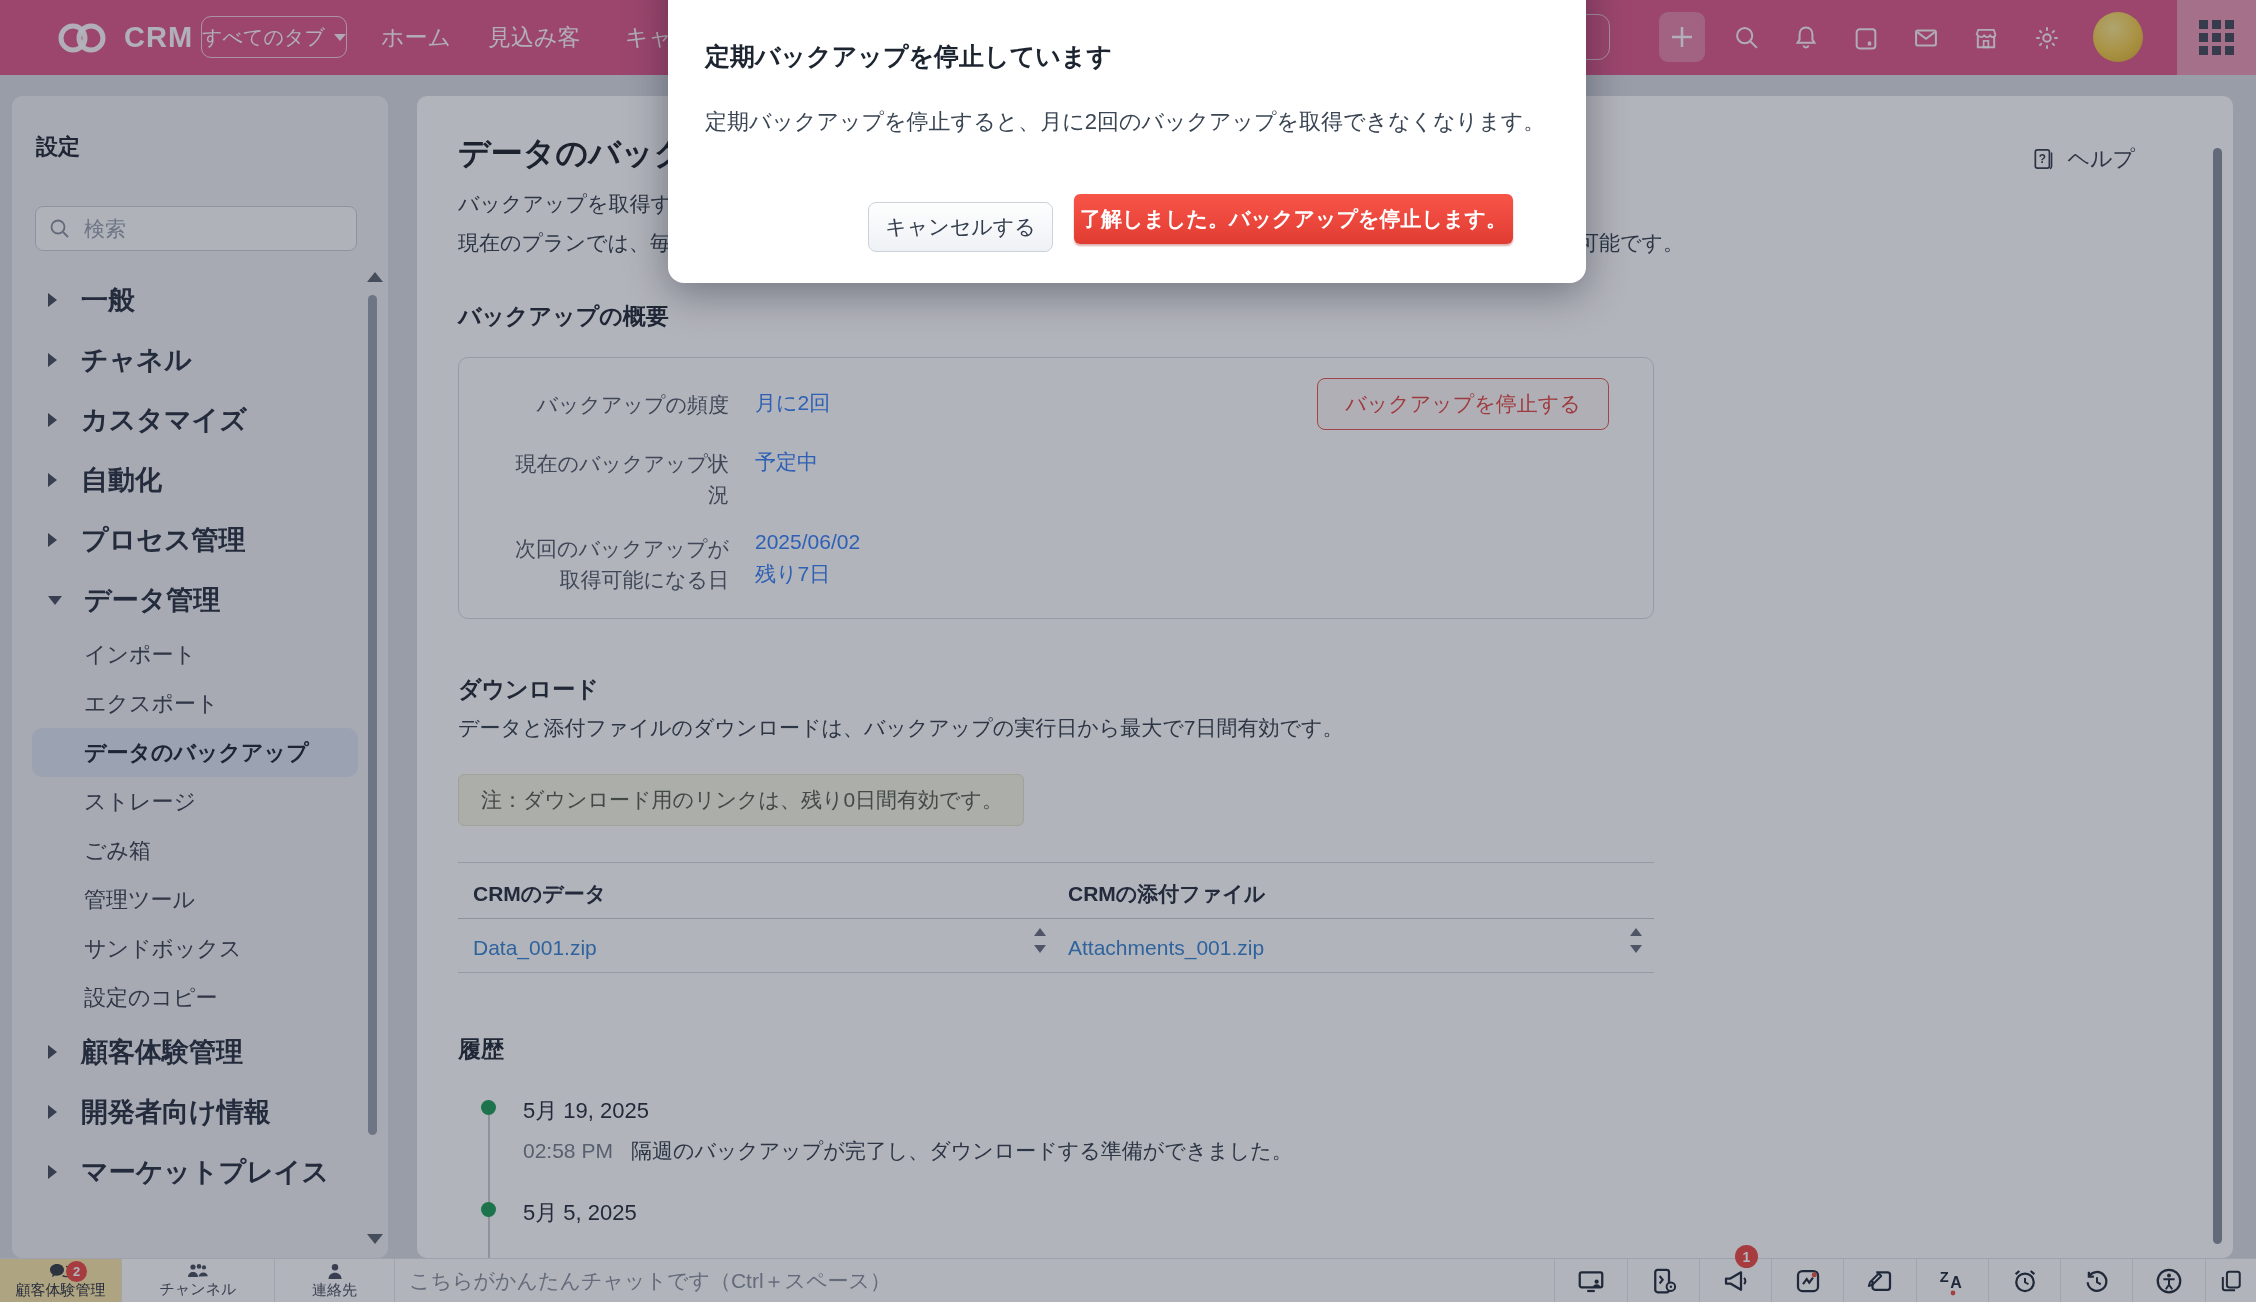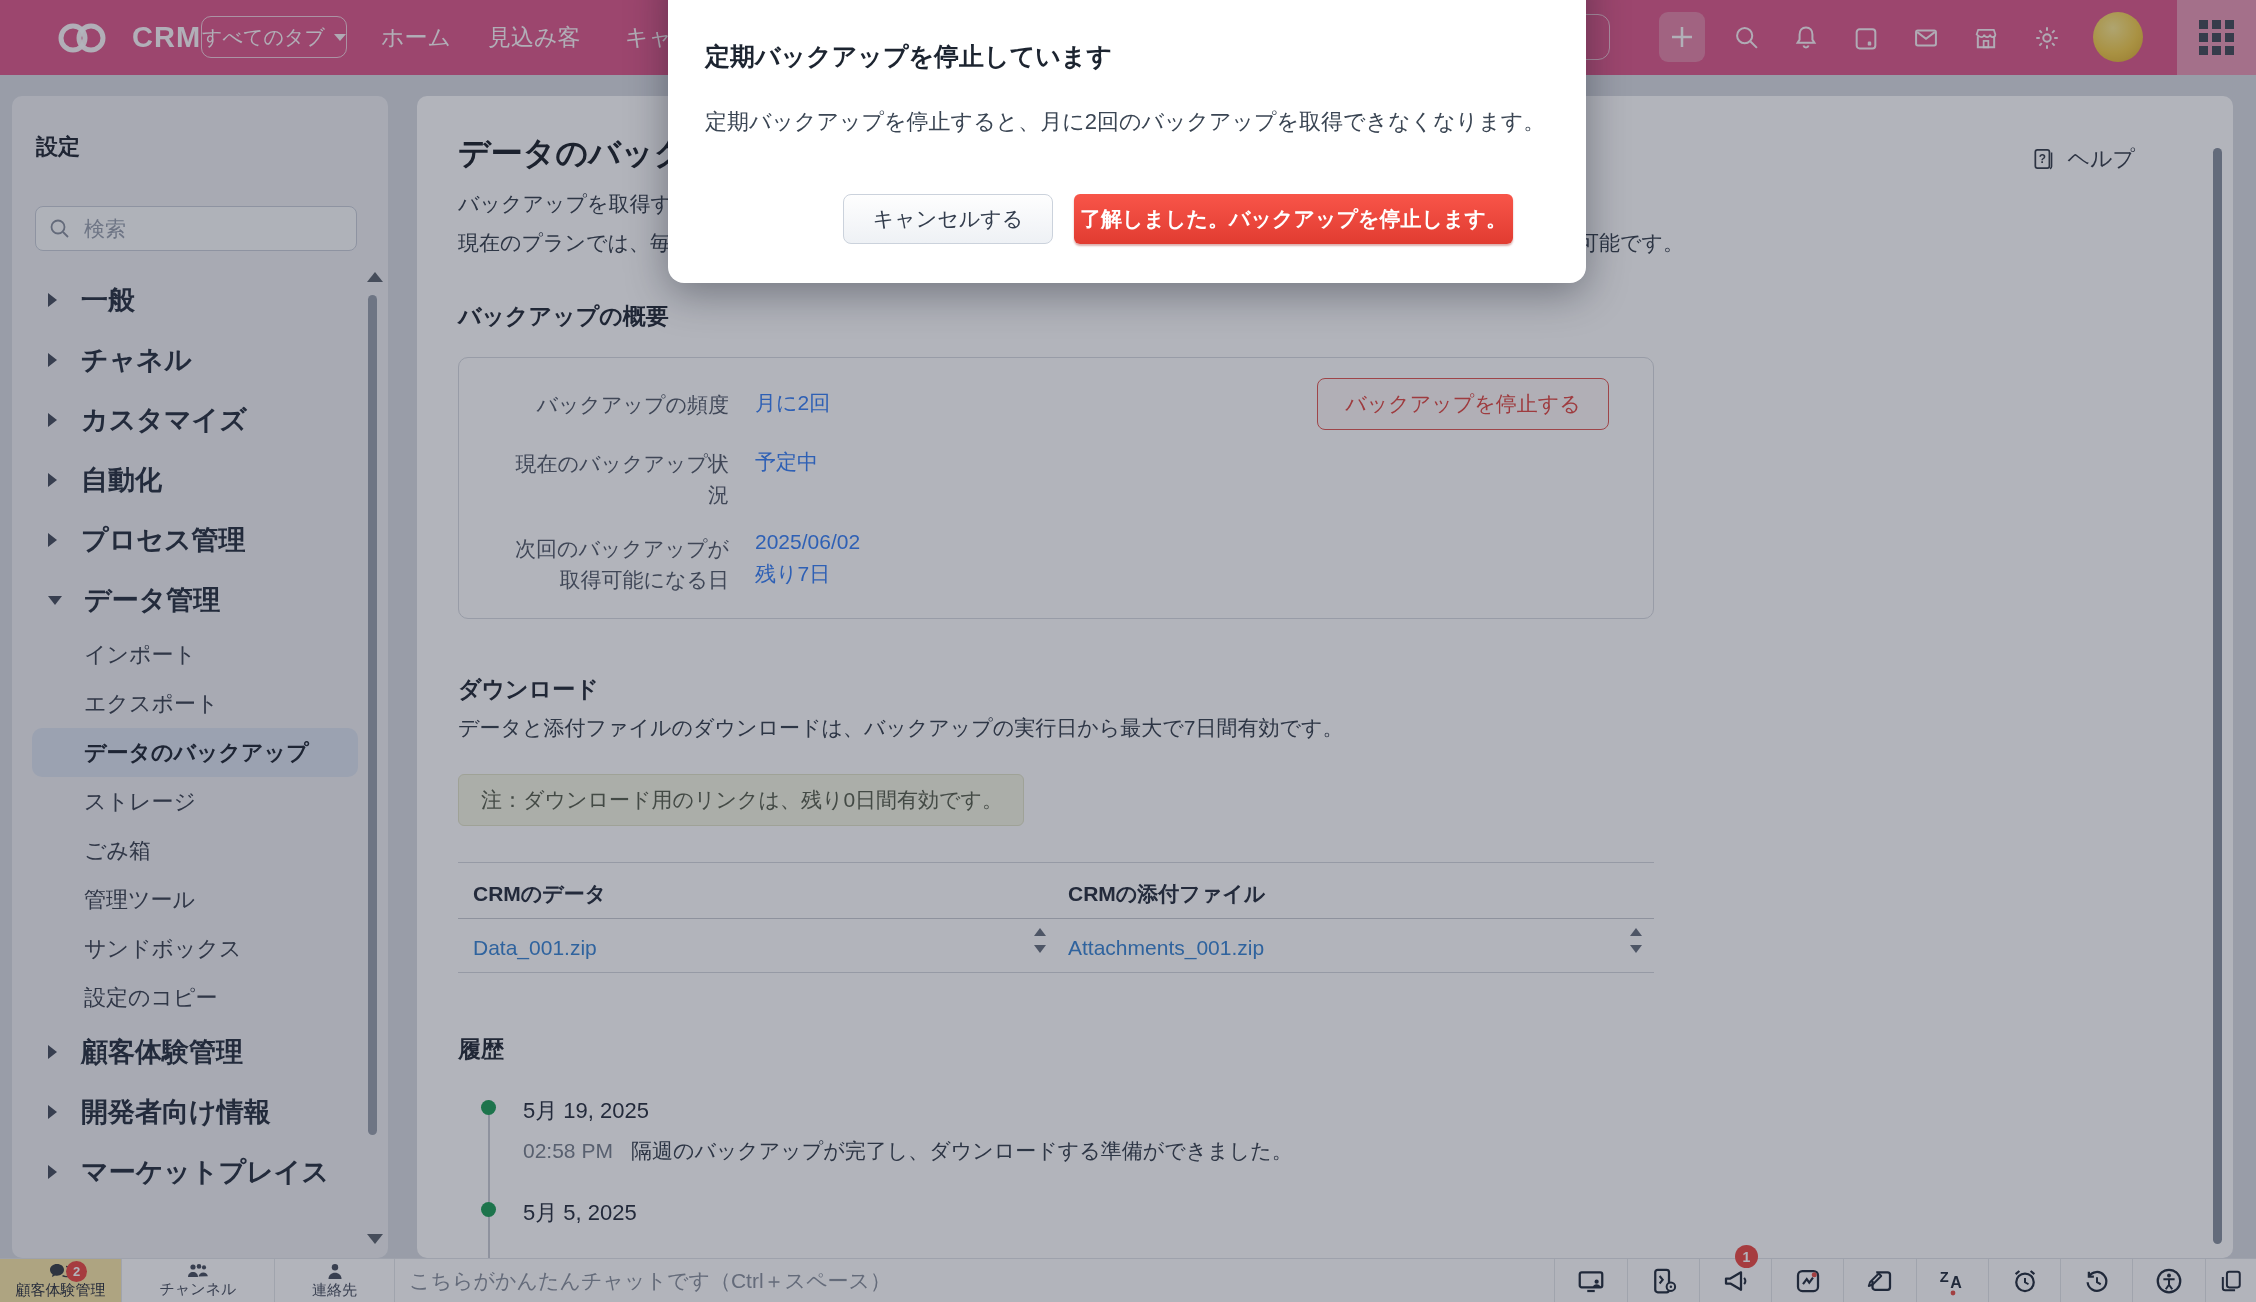--- a/index.html
+++ b/index.html
@@ -1,21 +1,21 @@
 <!DOCTYPE html>
 <html><head>
 <meta charset="utf-8">
 <style>
   html,body{margin:0;padding:0;background:#888;}
   *{box-sizing:border-box;font-family:"Liberation Sans","DejaVu Sans",sans-serif;}
   .screen{position:relative;width:2256px;height:1302px;background:#DADDE3;overflow:hidden;}
 
   
   .topbar{position:absolute;left:0;top:0;width:2256px;height:75px;background:#DE5C8C;z-index:1;}
-  .logo-wrap{position:absolute;left:56px;top:0;height:75px;display:flex;align-items:center;gap:24px;}
+  .logo-wrap{position:absolute;left:56px;top:0;height:75px;display:flex;align-items:center;gap:16px;}
   .logo-rings{width:52px;height:34px;}
   .logo-text{color:rgba(255,255,255,.96);font-size:29px;font-weight:bold;letter-spacing:1px;}
   .tabsel{position:absolute;left:173px;top:16px;width:146px;height:42px;border:1.5px solid rgba(255,255,255,.7);border-radius:10px;display:flex;align-items:center;justify-content:center;gap:9px;color:rgba(255,255,255,.95);font-size:20px;cursor:pointer;margin-left:28px;}
   .caret-down{width:0;height:0;border-left:6px solid transparent;border-right:6px solid transparent;border-top:7px solid rgba(255,255,255,.9);}
   .topnav-item{position:absolute;top:0;height:75px;display:flex;align-items:center;color:rgba(255,255,255,.95);font-size:23px;cursor:pointer;}
   .search-pill-fragment{position:absolute;left:1500px;top:14px;width:110px;height:46px;border:1.5px solid rgba(255,255,255,.65);border-radius:12px;}
   .tb-tile{position:absolute;top:12px;width:46px;height:50px;border-radius:9px;background:rgba(255,255,255,.26);display:flex;align-items:center;justify-content:center;}
   .tb-ico{position:absolute;top:0;height:75px;width:46px;display:flex;align-items:center;justify-content:center;cursor:pointer;}
   .tb-ico svg,.tb-tile svg{display:block;}
   .avatar{position:absolute;left:2093px;top:12px;width:50px;height:50px;border-radius:50%;background:radial-gradient(circle at 40% 32%,#FBE88F 0%,#F2CC4C 55%,#D8A92E 100%);}
@@ -73,21 +73,21 @@
   .bb-chat-input::placeholder{color:#8B929E;}
   .bb-icell{position:absolute;top:0;height:44px;display:flex;align-items:center;justify-content:center;border-left:1px solid #E4E7EB;cursor:pointer;}
   .badge{position:absolute;border-radius:50%;background:#ED4C47;color:#fff;font-weight:bold;display:flex;align-items:center;justify-content:center;z-index:5;}
 
   
   .dim{position:absolute;inset:0;background:rgba(22,28,48,.33);z-index:40;}
   .modal{position:absolute;left:668px;top:-45px;width:918px;height:328px;background:#FFFFFF;border-radius:16px;box-shadow:0 10px 42px rgba(10,15,30,.38);z-index:50;}
   .modal-title{position:absolute;left:37px;top:85px;font-size:25px;font-weight:bold;color:#1C2430;}
   .modal-body{position:absolute;left:37px;top:152px;font-size:22px;color:#3A4553;}
   .modal-btns{position:absolute;right:73px;top:239px;display:flex;gap:21px;}
-  .btn-cancel{width:210px;height:50px;border:1px solid #CBD2DC;border-radius:8px;background:linear-gradient(#FEFEFE,#EEF1F5);color:#333D4D;font-size:21px;display:flex;align-items:center;justify-content:center;cursor:pointer;}
+  .btn-cancel{width:185px;height:50px;border:1px solid #CBD2DC;border-radius:8px;background:linear-gradient(#FEFEFE,#EEF1F5);color:#333D4D;font-size:21px;display:flex;align-items:center;justify-content:center;cursor:pointer;margin-top:8px;}
   .btn-confirm{width:439px;height:50px;border:none;border-radius:6px;background:linear-gradient(#F85549,#E13C31);box-shadow:0 2px 2px rgba(150,25,20,.35);color:#fff;font-size:21px;font-weight:bold;display:flex;align-items:center;justify-content:center;cursor:pointer;}
 </style>
 </head>
 <body>
 
 <div class="screen">
 
   <div class="topbar">
     <div class="logo-wrap">
       <svg class="logo-rings" viewBox="0 0 52 34">

